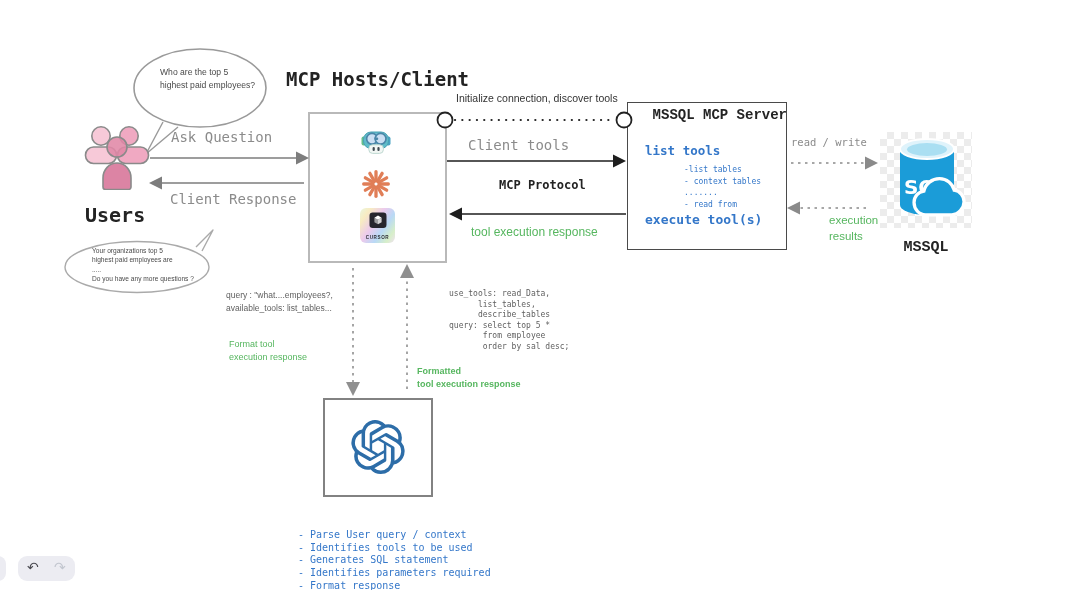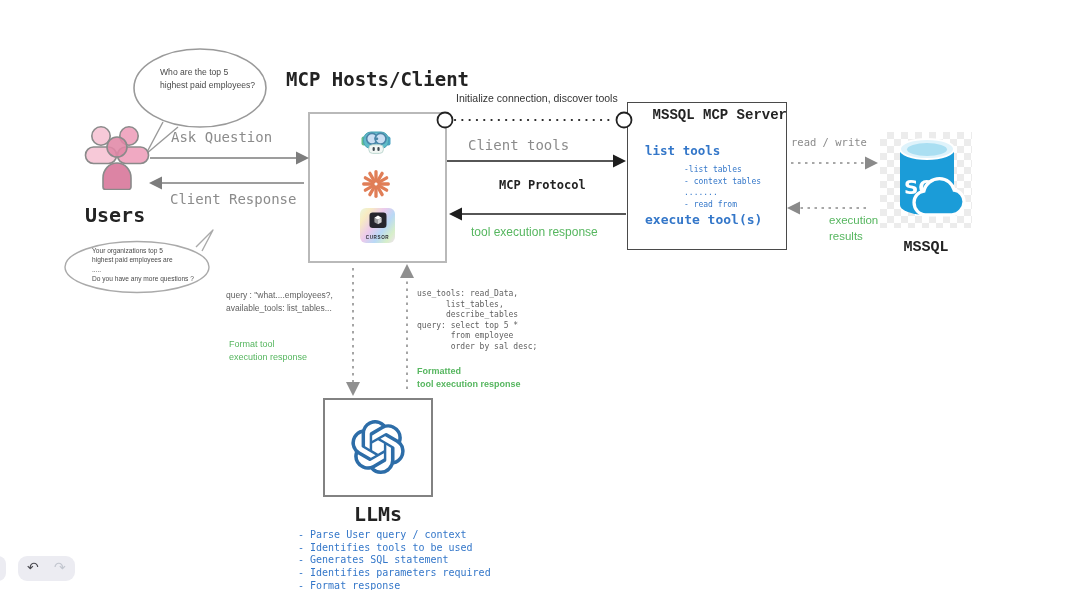--- a/index.html
+++ b/index.html
@@ -1,21 +1,21 @@
 <!DOCTYPE html>
 <html><head>
 <meta charset="utf-8">
 <style>
   html,body{margin:0;padding:0;background:#fff;}
   .canvas{position:relative;width:1080px;height:590px;background:#ffffff;overflow:hidden;
           font-family:"Liberation Sans",sans-serif;}
   .abs{position:absolute;}
   .mono{font-family:"DejaVu Sans Mono",monospace;}
   .prelines{white-space:pre-line;}
-  .pre{white-space:pre;}
+  .pre{white-space:pre;margin-left:32px;}
   svg{display:block;}
   .layer0{z-index:0;} .layer1{z-index:1;} .layer2{z-index:2;} .layer3{z-index:3;}
 
   
   .client-box{left:308px;top:112px;width:139px;height:151px;background:#fff;
               border:2px solid #b9b9b9;box-sizing:border-box;}
   .server-box{left:627px;top:102px;width:160px;height:148px;background:#fff;
               border:1.5px solid #4a4a4a;box-sizing:border-box;}
   .llm-box{left:323px;top:398px;width:110px;height:99px;background:#fff;
            border:2px solid #828282;box-sizing:border-box;}
@@ -214,21 +214,20 @@
   <div class="abs layer3 mono annot-gray pre" style="left:417px;top:289px;font-size:8px;line-height:10.6px;">use_tools: read_Data,
       list_tables,
       describe_tables
 query: select top 5 *
        from employee
        order by sal desc;</div>
 
   <div class="abs layer3 green prelines" style="left:417px;top:365px;font-size:9px;line-height:13px;font-weight:bold;">Formatted
 tool execution response</div>
 
-  <div class="abs layer3 big-title" style="left:323px;top:502px;width:110px;text-align:center;font-size:20px;">LLMs</div>
 
   <div class="abs layer3 mono blue" style="left:298px;top:529px;font-size:10px;line-height:12.7px;">- Parse User query / context</div>
   <div class="abs layer3 mono blue" style="left:298px;top:541.7px;font-size:10px;line-height:12.7px;">- Identifies tools to be used</div>
   <div class="abs layer3 mono blue" style="left:298px;top:554.4px;font-size:10px;line-height:12.7px;">- Generates SQL statement</div>
   <div class="abs layer3 mono blue" style="left:298px;top:567.1px;font-size:10px;line-height:12.7px;">- Identifies parameters required</div>
   <div class="abs layer3 mono blue" style="left:298px;top:579.8px;font-size:10px;line-height:12.7px;">- Format response</div>
 
   <div class="abs layer3 pill" style="left:-10px;top:556px;width:16px;height:25px;"></div>
 
   <div class="abs layer3 pill" style="left:18px;top:556px;width:57px;height:25px;">

